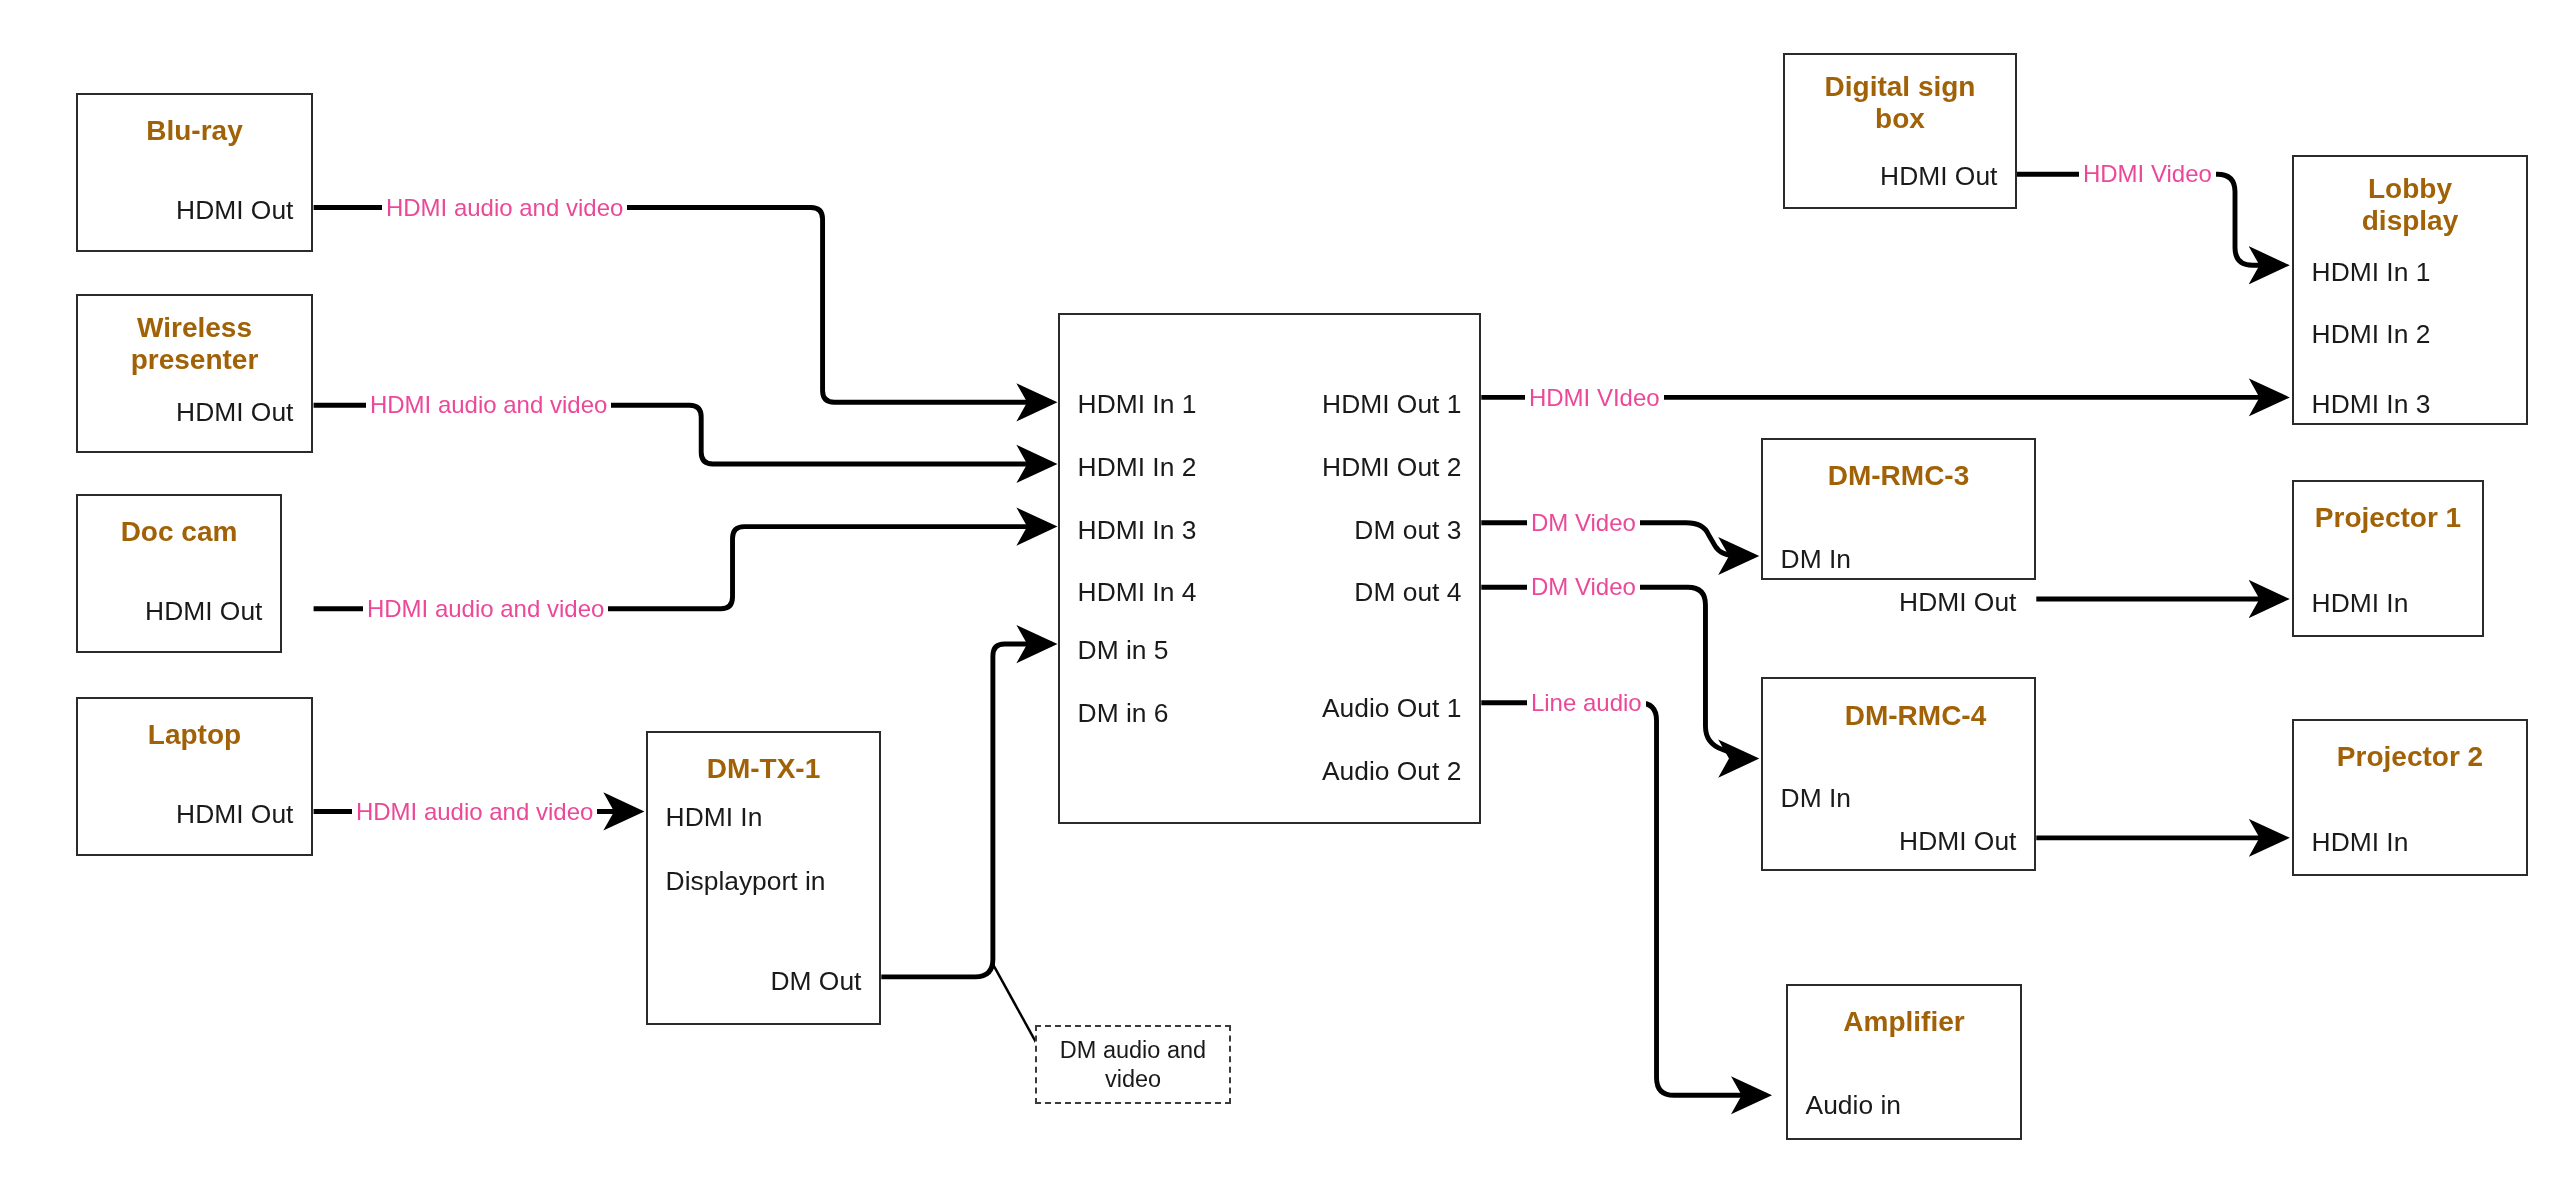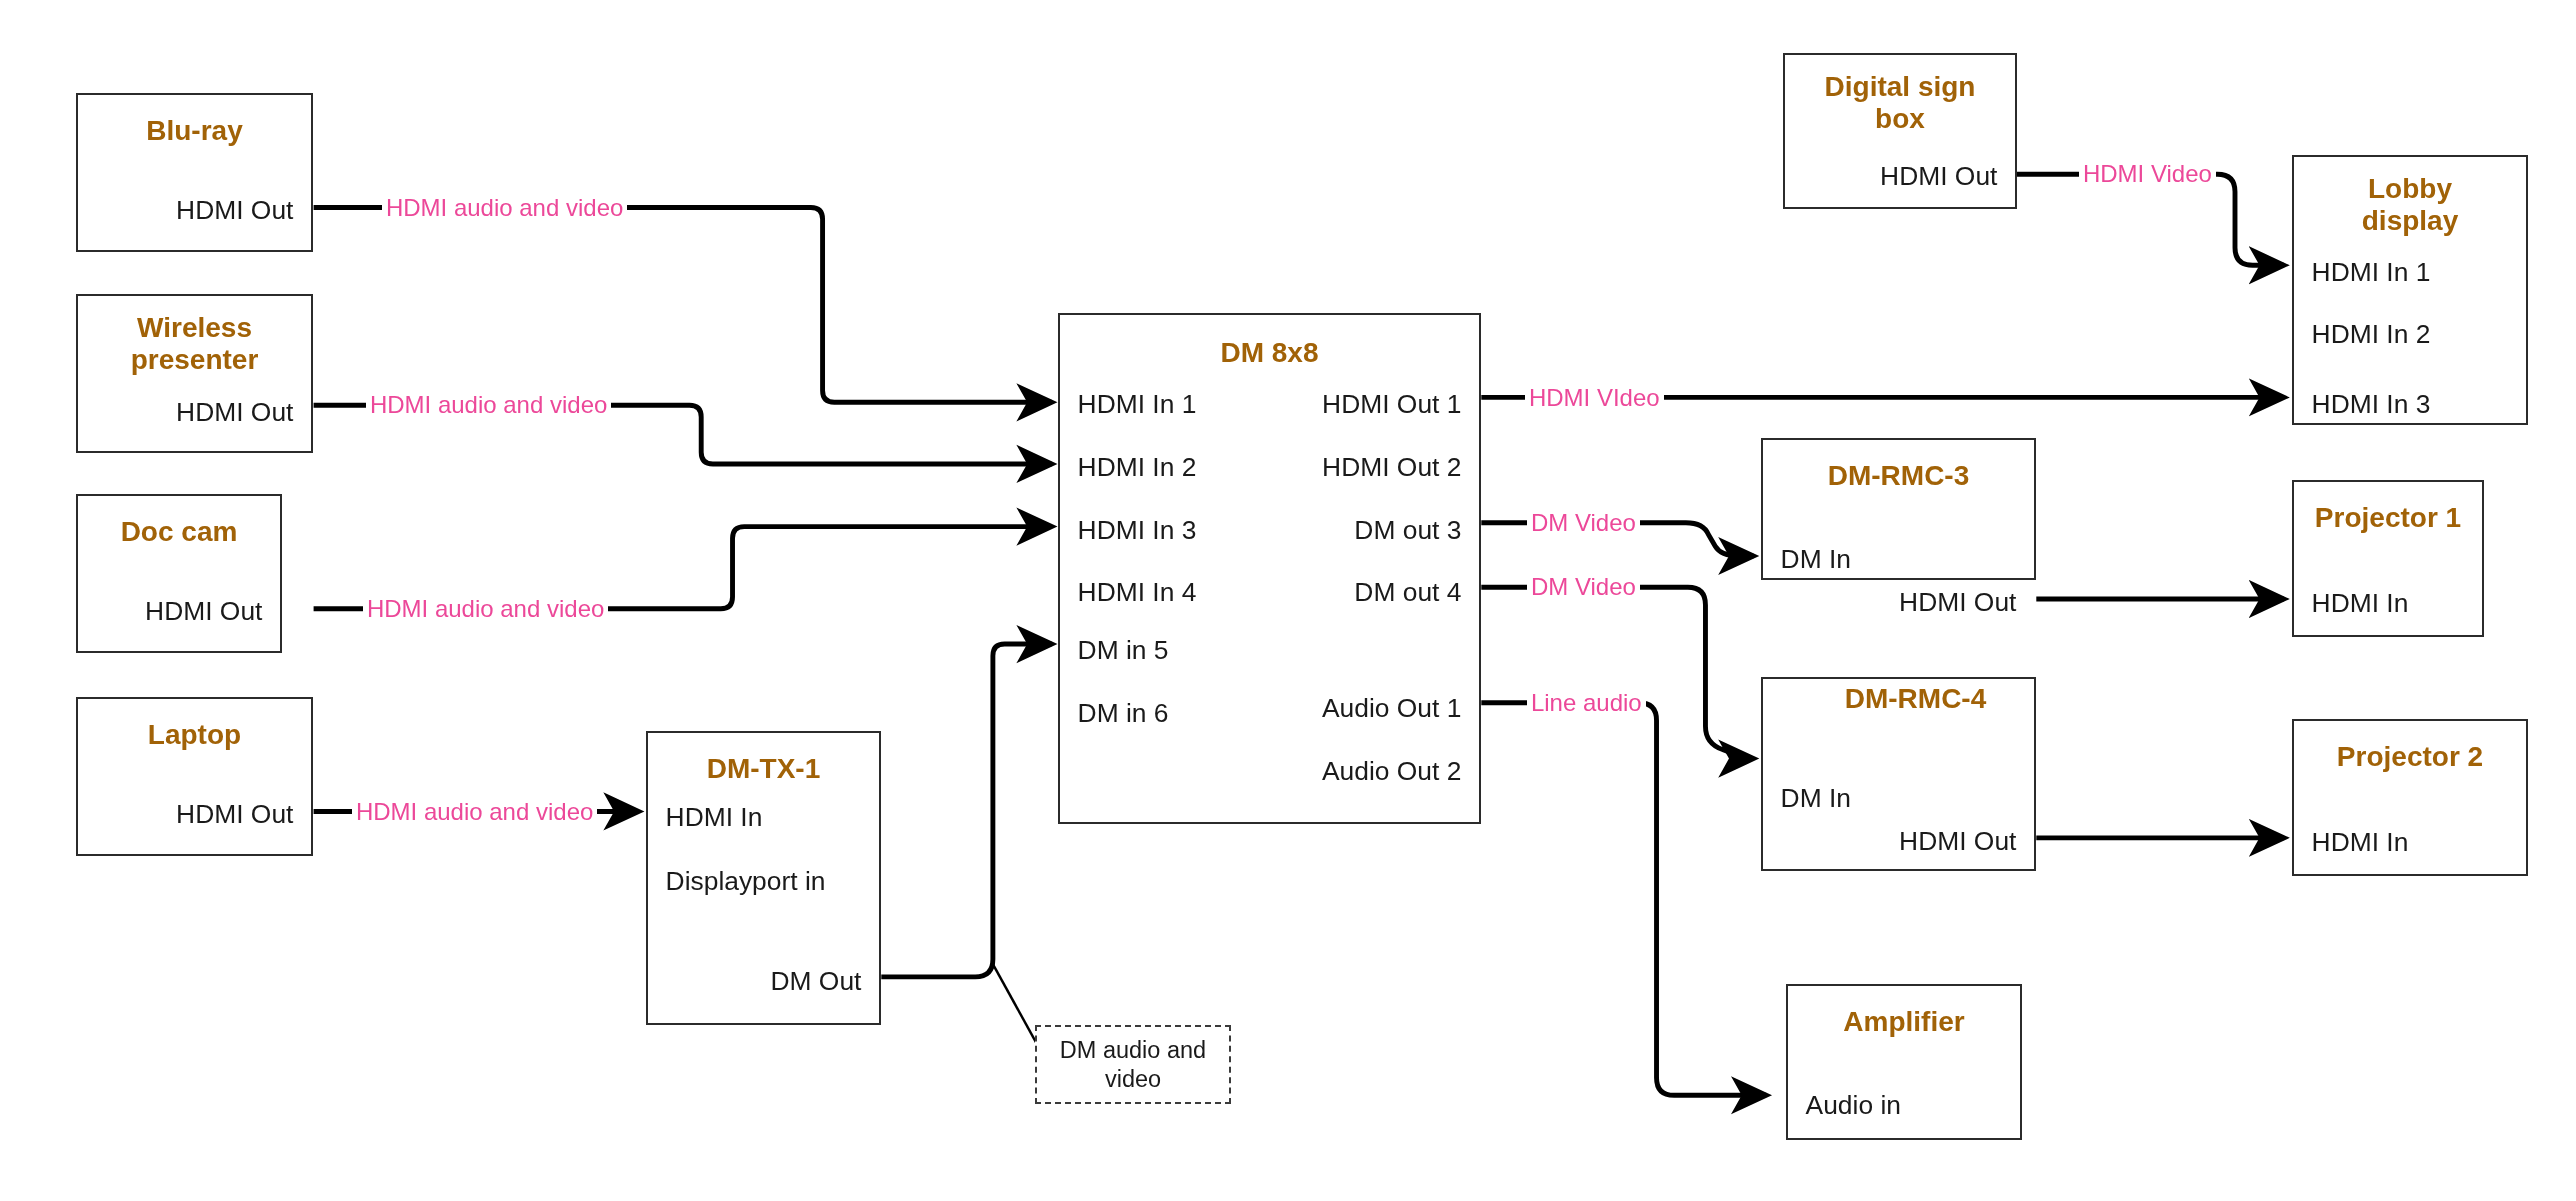--- a/index.html
+++ b/index.html
@@ -137,21 +137,20 @@
   </div>
 
   <div class="node" style="left:646px; top:731px; width:235px; height:294px;">
     <div class="node-title" style="top:19.6px;">DM-TX-1</div>
     <div class="port left" style="top:71px;">HDMI In</div>
     <div class="port left" style="top:135px;">Displayport in</div>
     <div class="port right" style="top:235px;">DM Out</div>
   </div>
 
   <div class="node" style="left:1058px; top:313px; width:423px; height:511px;">
-    <div class="node-title" style="top:21.5px;">DM 8x8</div>
     <div class="port left" style="top:76px;">HDMI In 1</div>
     <div class="port left" style="top:139px;">HDMI In 2</div>
     <div class="port left" style="top:202px;">HDMI In 3</div>
     <div class="port left" style="top:264px;">HDMI In 4</div>
     <div class="port left" style="top:322px;">DM in 5</div>
     <div class="port left" style="top:385px;">DM in 6</div>
     <div class="port right" style="top:76px;">HDMI Out 1</div>
     <div class="port right" style="top:139px;">HDMI Out 2</div>
     <div class="port right" style="top:202px;">DM out 3</div>
     <div class="port right" style="top:264px;">DM out 4</div>
@@ -173,21 +172,21 @@
     <div class="port left" style="top:234px;">HDMI In 3</div>
   </div>
 
   <div class="node" style="left:1761px; top:438px; width:275px; height:142px;">
     <div class="node-title" style="top:19.6px;">DM-RMC-3</div>
     <div class="port left" style="top:106px;">DM In</div>
     <div class="port right" style="top:149px;">HDMI Out</div>
   </div>
 
   <div class="node" style="left:1761px; top:677px; width:275px; height:194px;">
-    <div class="node-title" style="top:4px;padding-left:34px;">DM-RMC-4</div>
+    <div class="node-title" style="top:21px;padding-left:34px;">DM-RMC-4</div>
     <div class="port left" style="top:106px;">DM In</div>
     <div class="port right" style="top:149px;">HDMI Out</div>
   </div>
 
   <div class="node" style="left:2292px; top:480px; width:192px; height:157px;text-decoration:underline;">
     <div class="node-title" style="top:19.6px;">Projector 1</div>
     <div class="port left" style="top:108px;">HDMI In</div>
   </div>
 
   <div class="node" style="left:2292px; top:719px; width:236px; height:157px;">

